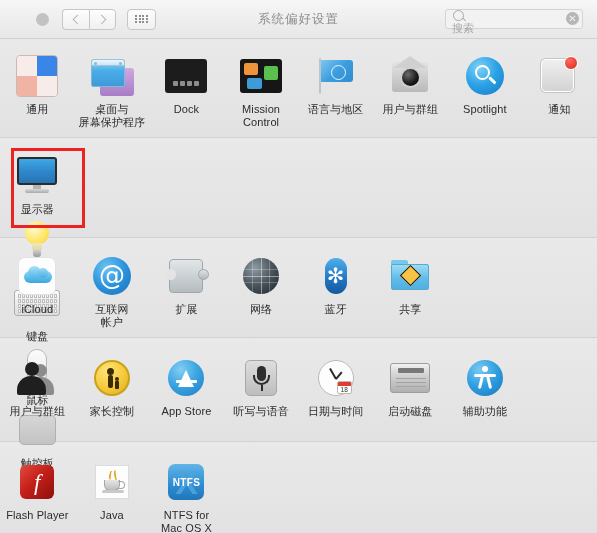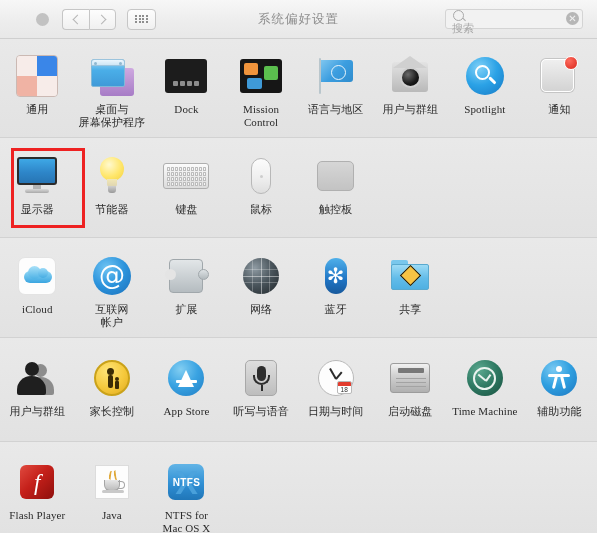--- a/index.html
+++ b/index.html
@@ -144,21 +144,21 @@
   }
   .row {
     display: flex;
     align-items: flex-start;
     border-bottom: 1px solid #d2d2d2;
     box-sizing: border-box;
     background: linear-gradient(to bottom, #e9e9e9 0%, #e2e2e2 100%);
   }
   .row:last-child { border-bottom: none; }
   .row.r1 { height: 99px; padding-top: 13px; }
-  .row.r2 { height: 100px; padding-top: 14px; }
+  .row.r2 { height: 100px; padding-top: 14px; flex-direction: column; }
   .row.r3 { height: 100px; padding-top: 14px; }
   .row.r4 { height: 104px; padding-top: 16px; }
   .row.r5 { height: 91px;  padding-top: 16px; }
 
   .cell {
     width: 74.6px;
     flex: none;
     display: flex;
     flex-direction: column;
     align-items: center;
@@ -172,21 +172,20 @@
     position: relative;
   }
   .lbl {
     margin-top: 3px;
     font-size: 11px;
     line-height: 12.5px;
     color: #2b2b2b;
     text-align: center;
     white-space: pre-line;
     letter-spacing: 0.1px;
-    font-family: Liberation Serif, serif;
   }
 
   
   .hl {
     position: absolute;
     left: 11px;
     top: 148px;
     width: 74px;
     height: 80px;
     border: 3px solid #ee2222;
@@ -837,31 +836,20 @@
           <div class="i-disk">
               <div class="slot"></div>
             <div class="ln" style="top:14px;"></div>
               <div class="ln" style="top:18px;"></div>
             <div class="ln" style="top:22px;"></div>
             </div>
         </div>
         <div class="lbl">启动磁盘</div>
       </div>
 
-      <div class="cell">
-        <div class="ic">
-          <div class="i-tm">
-              <div class="face">
-                <div class="mm"></div>
-                <div class="hh"></div>
-              </div>
-            </div>
-        </div>
-        <div class="lbl">Time Machine</div>
-      </div>
 
       <div class="cell">
         <div class="ic">
           <div class="i-acc">
               <div class="head"></div>
               <div class="arms"></div>
               <div class="legL"></div>
               <div class="legR"></div>
             </div>
         </div>

